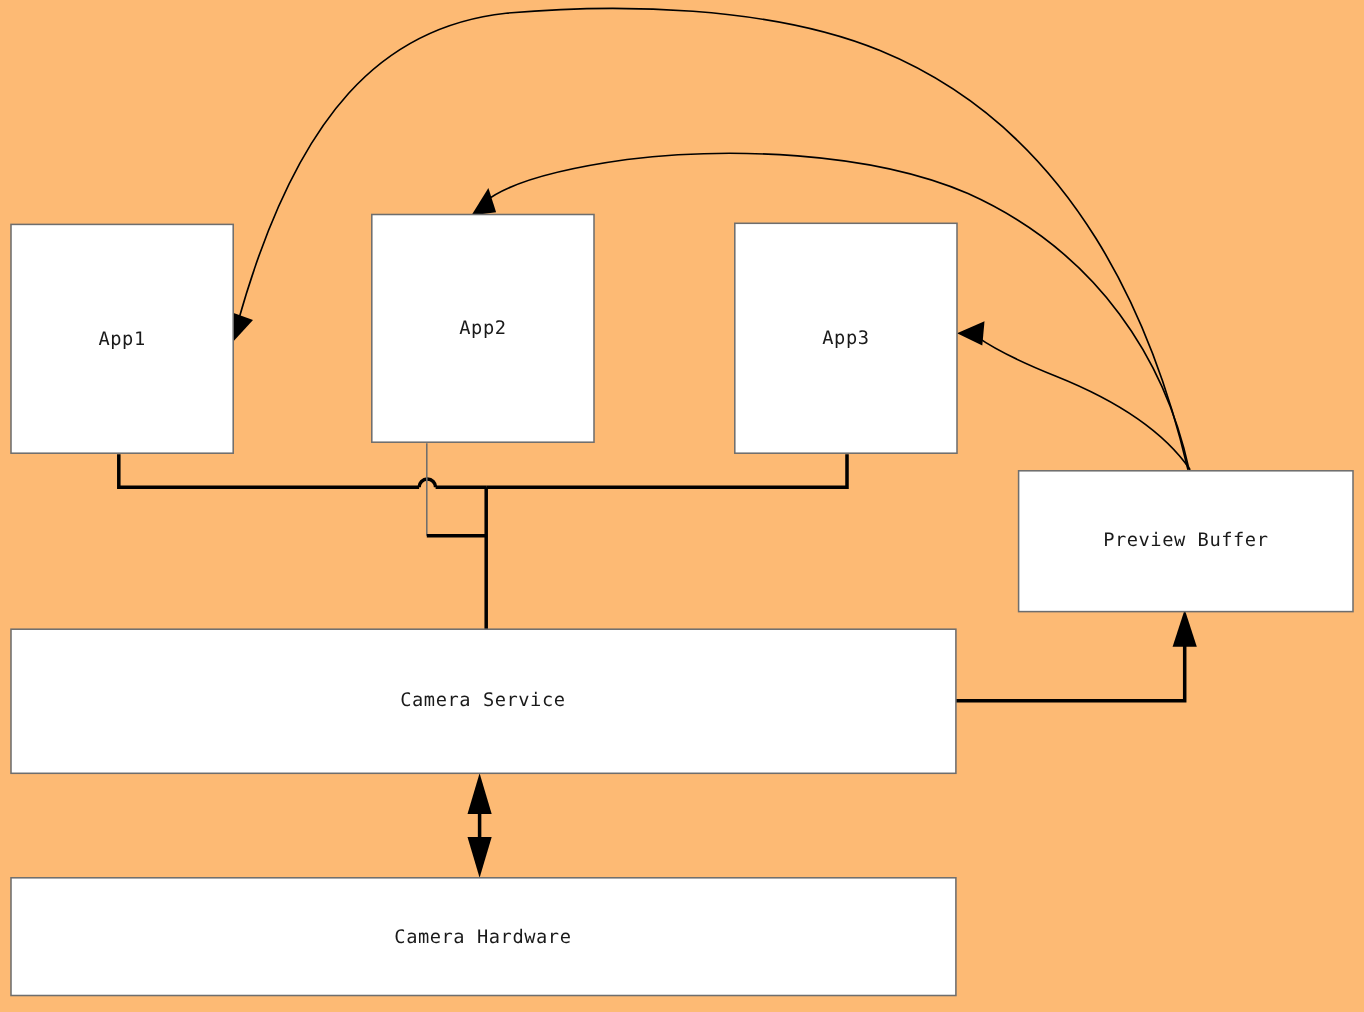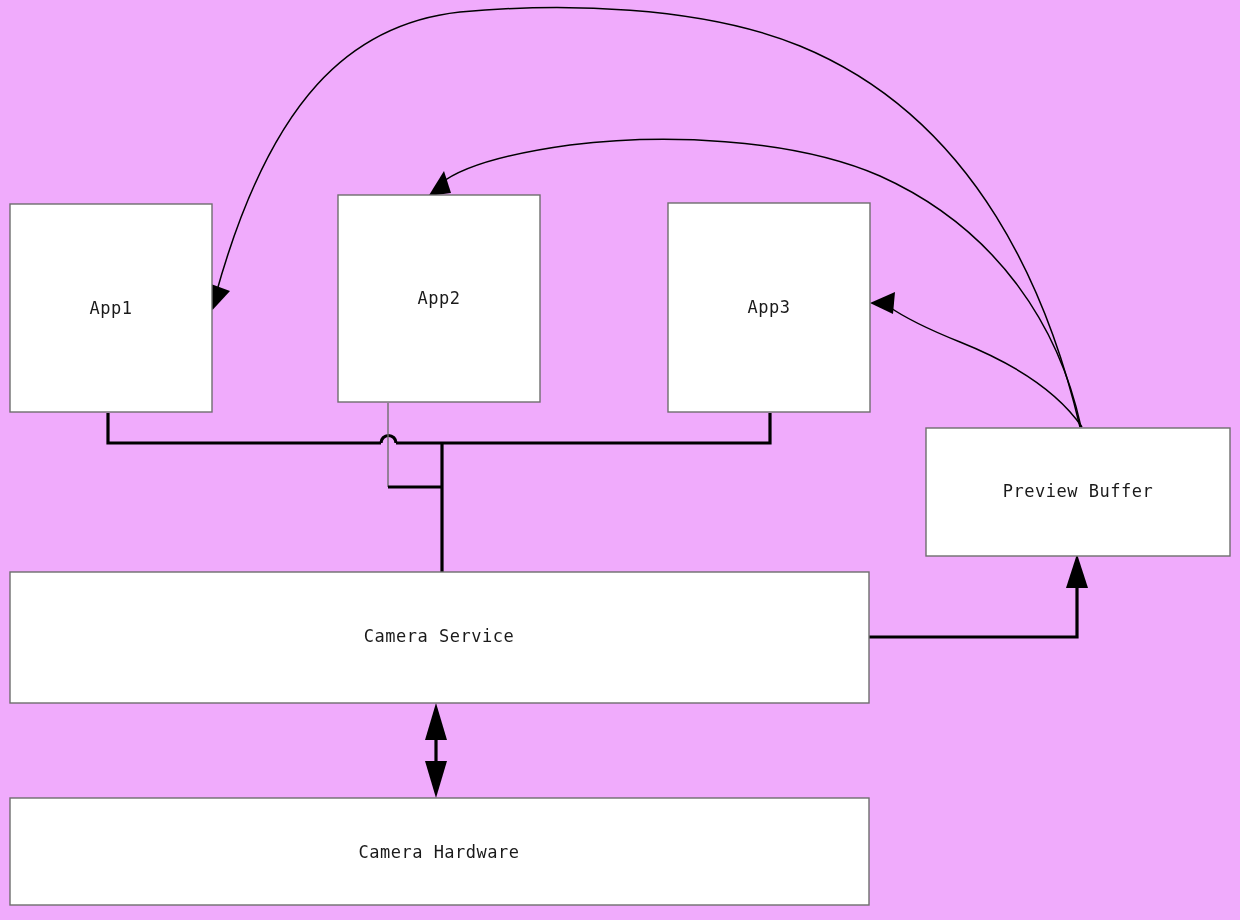--- a/index.html
+++ b/index.html
@@ -7,21 +7,21 @@
     padding: 0;
     background: #ffffff;
   }
   body {
     font-family: "DejaVu Sans Mono", "Liberation Mono", monospace;
   }
   #canvas {
     position: relative;
     width: 1240px;
     height: 920px;
-    background: #f0abfc;
+    background: #fdba74;
     overflow: hidden;
   }
   #diagram-svg {
     position: absolute;
     left: 0;
     top: 0;
     width: 1240px;
     height: 920px;
   }
   .node-label {

